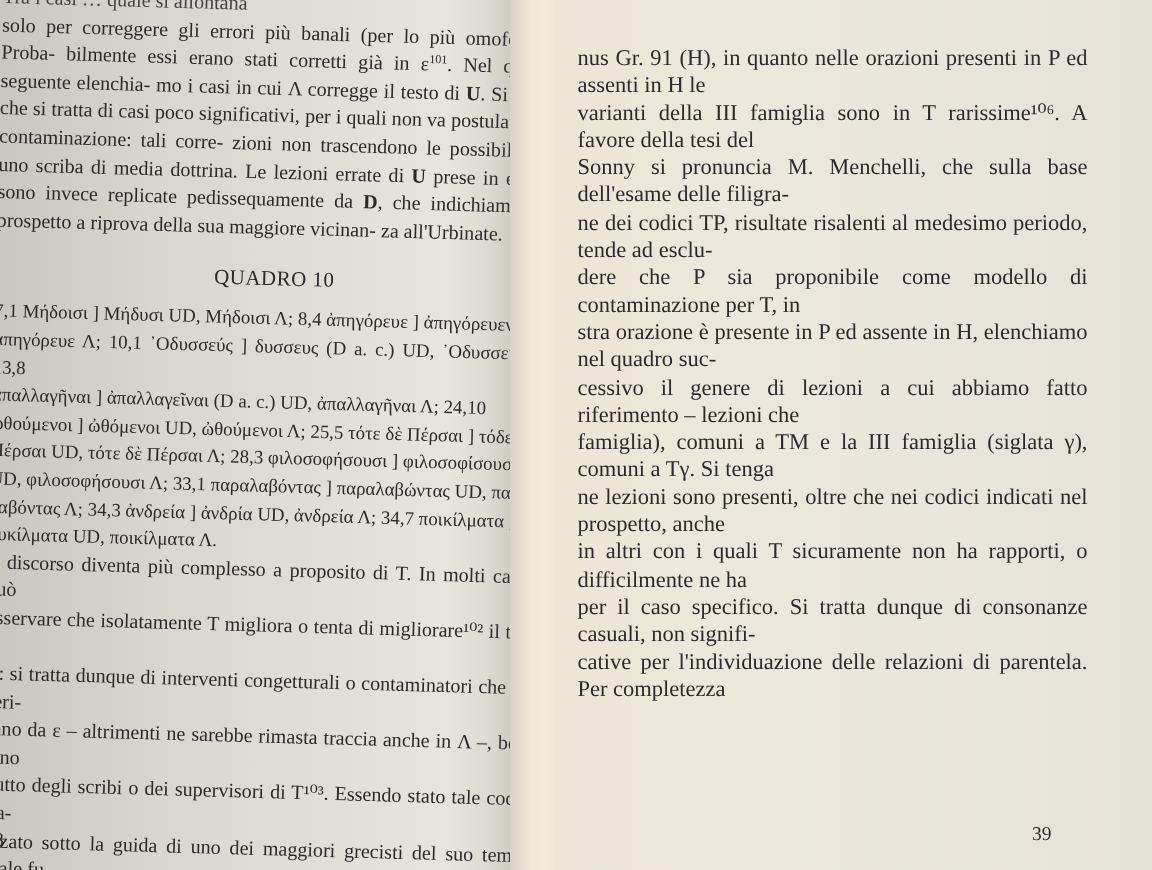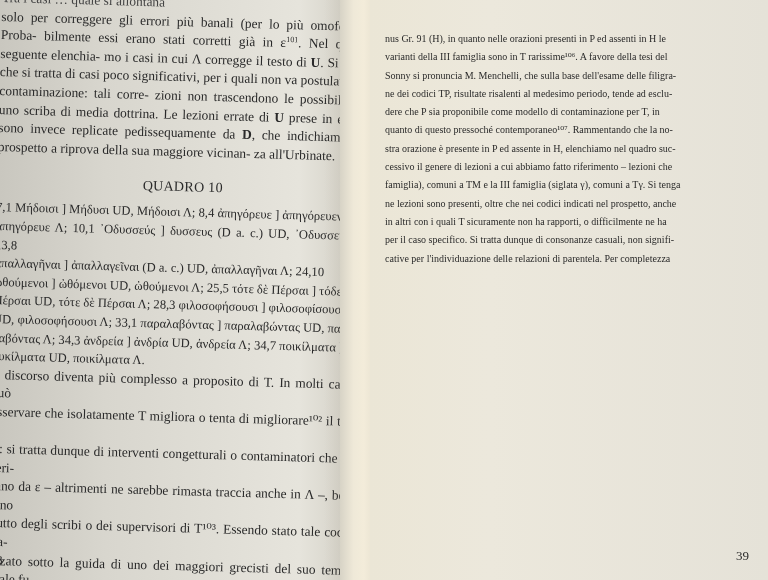--- a/index.html
+++ b/index.html
@@ -36,21 +36,21 @@
   .quadro-title {
     text-align: center; font-size: 14px; margin: 18px 0 8px; letter-spacing: 0.3px;
   }
   .greek { font-size: 12.6px; line-height: 18.6px; margin: 0; text-align: justify; }
   b, .b { font-weight: bold; }
   sup, .sup { font-size: 8px; vertical-align: 5px; line-height: 0; }
   .page-num { position: absolute; font-size: 13px; }
   .right-body {
     position: absolute; left: 385px; top: 30px; width: 340px;
   }
-  .right-body .para { font-size: 10px; line-height: 18.3px; }
+  .right-body .para { font-size: 15px; line-height: 18.3px; }
   .shadow-edge {
     position: absolute; right: 0; top: 0; width: 28px; height: 580px;
     background: linear-gradient(to right, rgba(0,0,0,0), rgba(150,140,120,0.18));
   }
 </style>
 </head>
 <body>
 
 <div class="spread">
 
@@ -101,27 +101,26 @@
 
   <div class="page page-right"></div>
 
   <div class="right-body">
     <div>
       <p class="para">nus Gr. 91 (H), in quanto nelle orazioni presenti in P ed assenti in H le</p>
       <p class="para">varianti della III famiglia sono in T rarissime¹⁰⁶. A  favore della tesi del</p>
       <p class="para">Sonny si pronuncia M. Menchelli, che sulla base dell'esame delle filigra-</p>
       <p class="para">ne dei codici TP, risultate risalenti al medesimo periodo, tende ad esclu-</p>
       <p class="para">dere che P sia proponibile come modello di contaminazione per T, in</p>
-      <p class="para">quanto di questo pressoché contemporaneo¹⁰⁷. Rammentando che la no-</p>
       <p class="para">stra orazione è presente in P ed assente in H, elenchiamo nel quadro suc-</p>
       <p class="para">cessivo il genere di lezioni a cui abbiamo fatto riferimento – lezioni che</p>
       <p class="para">famiglia), comuni a TM e la III famiglia (siglata γ), comuni a Tγ. Si tenga</p>
       <p class="para">ne lezioni sono presenti, oltre che nei codici indicati nel prospetto, anche</p>
       <p class="para">in altri con i quali T sicuramente non ha rapporti, o difficilmente ne ha</p>
       <p class="para">per il caso specifico. Si tratta dunque di consonanze casuali, non signifi-</p>
       <p class="para">cative per l'individuazione delle relazioni di parentela. Per completezza</p>
 
     </div>
 
   </div>
 
-  <div class="page-num" style="left:736px;top:548px;">39</div>
+  <div class="page-num" style="left:688px;top:548px;">39</div>
 </div>
 
 </body></html>

